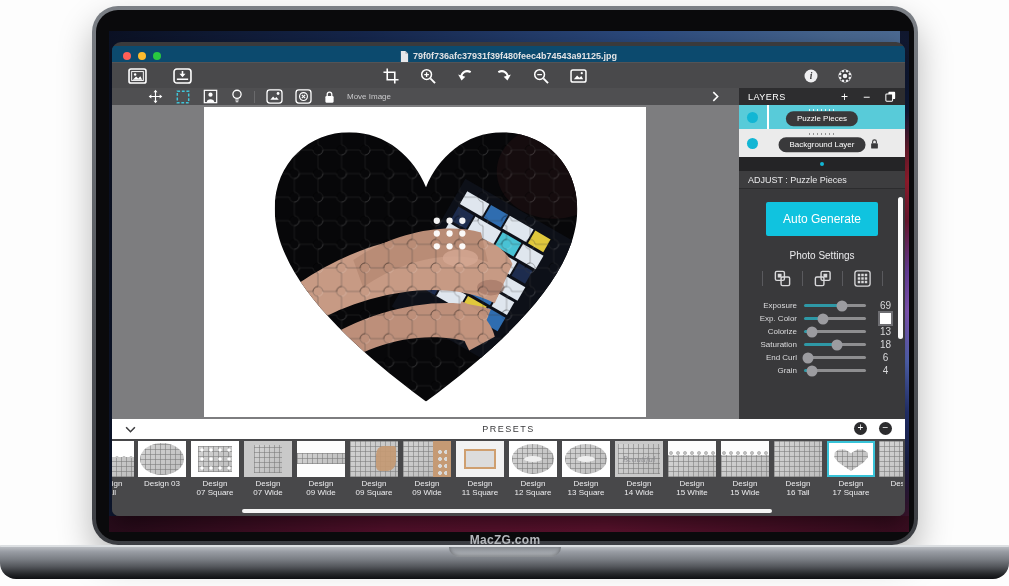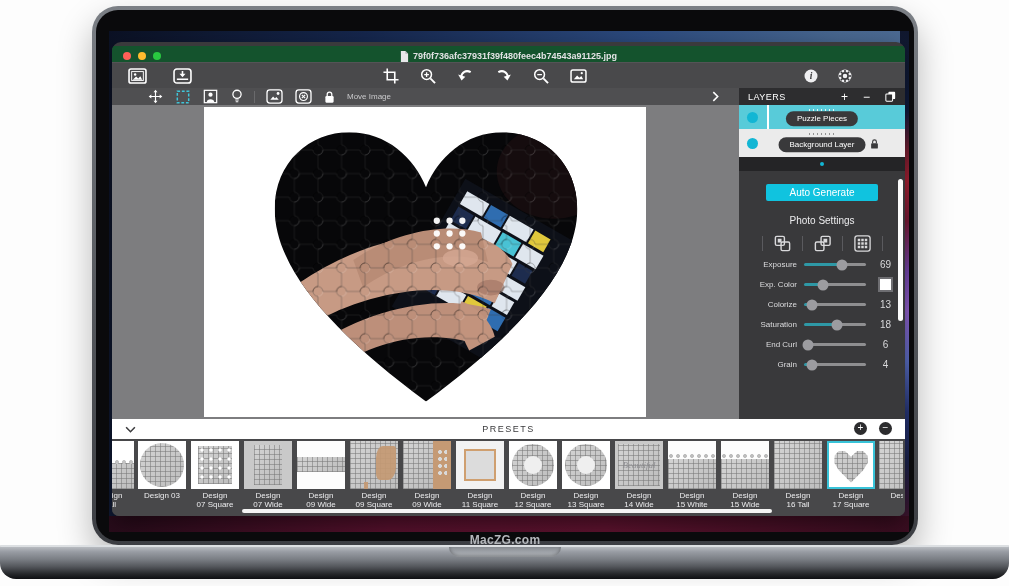--- a/index.html
+++ b/index.html
@@ -20,21 +20,21 @@
 
   
   .wp{position:absolute;inset:0;background:linear-gradient(103deg,#0b1124 0%,#15264c 28%,#2c4a7e 58%,#48678f 80%,#54719b 100%)}
   .wp-right{position:absolute;right:0;top:0;width:9px;height:100%;
     background:linear-gradient(180deg,#11182f 0%,#101d40 16%,#7e1f33 24%,#b02236 30%,#801c3a 38%,#7b4ab8 48%,#9a66d8 56%,#5e74ce 66%,#2a3a80 76%,#1c2450 86%,#4c1228 100%)}
   .wp-bottom{position:absolute;left:0;bottom:0;width:100%;height:16px;background:linear-gradient(90deg,#2a0c1c,#5c1230 35%,#641432 62%,#3c0e22)}
 
   
   .window{position:absolute;left:3px;top:11px;width:793px;height:474px;border-radius:9px 9px 7px 7px;overflow:hidden;
           background:#3a3a3c;box-shadow:0 10px 24px rgba(0,0,0,.5)}
-  .titlebar{position:absolute;top:4px;left:0;width:100%;height:20px;background:#14532d}
+  .titlebar{position:absolute;top:4px;left:0;width:100%;height:20px;background:#0c4a6e}
   .lights{position:absolute;left:11px;top:6px;display:flex;gap:7px}
   .light{width:8px;height:8px;border-radius:50%}
   .l-red{background:#ff5f57}.l-yel{background:#febc2e}.l-grn{background:#29c840}
   .title{position:absolute;left:0;right:0;top:0;height:20px;display:flex;align-items:center;justify-content:center;gap:4px;
          color:#e2e2e4;font-size:9px;font-weight:bold}
 
   .toolbar{position:absolute;top:20px;left:0;width:100%;height:26px;background:#49494b;border-top:1px solid #545456}
   .tb-left{position:absolute;left:16px;top:0;height:26px;display:flex;align-items:center;gap:26px}
   .tb-center{position:absolute;left:271px;top:0;height:26px;display:flex;align-items:center;gap:21px}
   .tb-right{position:absolute;right:53px;top:0;height:26px;display:flex;align-items:center;gap:20px}
@@ -67,26 +67,26 @@
   .dragdots{position:absolute;left:50%;top:4px;transform:translateX(-50%);width:26px;height:2px;
             background:repeating-linear-gradient(90deg,rgba(255,255,255,.85) 0 1.5px,transparent 1.5px 4px)}
   .alt .dragdots{background:repeating-linear-gradient(90deg,rgba(110,110,110,.7) 0 1.5px,transparent 1.5px 4px)}
   .pill{position:absolute;left:50%;top:50%;transform:translate(-50%,-38%);background:#39393b;color:#fff;
         font-size:8px;padding:3px 11px;border-radius:9px;white-space:nowrap}
   .layer-lock{position:absolute;right:26px;top:50%;transform:translateY(-42%)}
   .lgap{height:14px;background:#242426;display:flex;align-items:center;justify-content:center}
   .lgap-dot{width:4px;height:4px;border-radius:50%;background:#12b6d4}
   .adj-hdr{height:18px;background:#3d3d3f;display:flex;align-items:center;padding-left:9px;color:#ebebed;font-size:9px;border-bottom:1px solid #2c2c2e}
   .adj-body{flex:1;position:relative}
-  .auto-btn{margin:13px auto 0;width:112px;height:17px;background:#10c3df;color:#fff;font-size:10px;
+  .auto-btn{margin:13px auto 0;width:112px;height:34px;background:#10c3df;color:#fff;font-size:12px;
             display:flex;align-items:center;justify-content:center;border-radius:2px}
   .ps-label{margin-top:14px;text-align:center;color:#ececee;font-size:10px}
   .ps-icons{margin-top:8px;display:flex;align-items:center;justify-content:center}
   .ps-div{width:1px;height:15px;background:#5a5a5e;margin:0 10px}
-  .sliders{margin-top:5px;display:flex;flex-direction:column;gap:7px}
+  .sliders{margin-top:11px;display:flex;flex-direction:column;}
   .srow{display:flex;align-items:center;height:13px}
   .slabel{width:58px;text-align:right;font-size:8px;color:#dcdcde;margin-right:7px}
   .strack{position:relative;width:62px;height:3px;border-radius:2px}
   .sthumb{position:absolute;top:50%;width:11px;height:11px;border-radius:50%;background:#9c9ca0;transform:translate(-50%,-50%)}
   .sval{flex:1;display:flex;align-items:center;justify-content:center;font-size:10px;color:#d8d8da}
   .swatch{width:15px;height:15px;background:#fff;border:2px solid #6e6e72}
   .vscroll{position:absolute;right:2px;top:8px;width:5px;height:142px;background:#fbfbfb;border-radius:3px}
 
   
   .presets-hdr{position:absolute;top:377px;left:0;width:793px;height:20px;background:#ffffff;display:flex;align-items:center}
@@ -94,21 +94,21 @@
   .ph-title{position:absolute;left:0;right:0;text-align:center;font-size:9px;color:#39393b;letter-spacing:1.5px}
   .ph-btns{position:absolute;right:13px;top:3px;display:flex;gap:12px}
   .ph-btn{width:13px;height:13px;border-radius:50%;background:#2c2c2e;color:#fff;font-size:10px;line-height:12px;text-align:center}
   .presets{position:absolute;top:397px;left:0;width:793px;height:77px;background:#48484a;overflow:hidden}
   .strip{display:flex;gap:3px;padding-top:2px}
   .pitem{width:50px;flex:0 0 auto;display:flex;flex-direction:column;align-items:center}
   .pitem.cut-l{width:22px;overflow:hidden}
   .cut-l .thumb,.cut-l .plabel{margin-left:-26px}
   .pitem.cut-r{width:24px;overflow:hidden}
   .cut-r .thumb,.cut-r .plabel{margin-right:-24px}
-  .thumb{position:relative;width:48px;height:48px;background:#fff;overflow:hidden;flex:0 0 auto}
+  .thumb{position:relative;width:48px;height:36px;background:#fff;overflow:hidden;flex:0 0 auto}
   .thumb.sel{border:2px solid #38c3d8}
   .plabel{margin-top:3px;width:48px;font-size:8px;line-height:8.5px;color:#ececee;text-align:center;height:17px}
   .pscroll{position:absolute;left:130px;bottom:3px;width:530px;height:4px;background:#f4f4f4;border-radius:2px}
 
   
   .v-mosaic,.v-tan-patch,
   .v-scatter-bottom::before,.v-scatter-mid::before,.v-scatter-top::before,
   .v-wide-center::before,.v-butterflies::before,.v-circle::before,.v-ring::before,
   .v-heart::before,.v-script::before,.v-tan-right::before{
     background:
@@ -412,20 +412,23 @@
                     <svg width="9" height="12" viewBox="0 0 12 15">
                       <rect x="1.5" y="6.5" width="9" height="7.2" rx="1.2" fill="#3a3a3c"></rect>
                       <path d="M3.5 6.5 V4.6 a2.5 2.5 0 0 1 5 0 V6.5" fill="none" stroke="#3a3a3c" stroke-width="1.5"></path>
                     </svg>
                   </span>
                 </div>
               </div>
             <div class="lgap">
                 <span class="lgap-dot"></span>
               </div>
+            <div class="adj-hdr">
+              <span>ADJUST : Puzzle Pieces</span>
+            </div>
             <div class="adj-body">
               <div class="auto-btn">Auto Generate</div>
               <div class="ps-label">Photo Settings</div>
               <div class="ps-icons">
                   <span class="ps-div"></span>
                   <span class="ic">
                     <svg width="19" height="19" viewBox="0 0 20 20">
                       <rect x="2.5" y="2.5" width="9.5" height="9.5" rx="1.5" fill="none" stroke="#d9d9db" stroke-width="1.5"></rect>
                       <rect x="5" y="5" width="4" height="4" fill="#d9d9db"></rect>
                       <rect x="8.5" y="8.5" width="9" height="9" rx="1.5" fill="none" stroke="#d9d9db" stroke-width="1.5"></rect>

